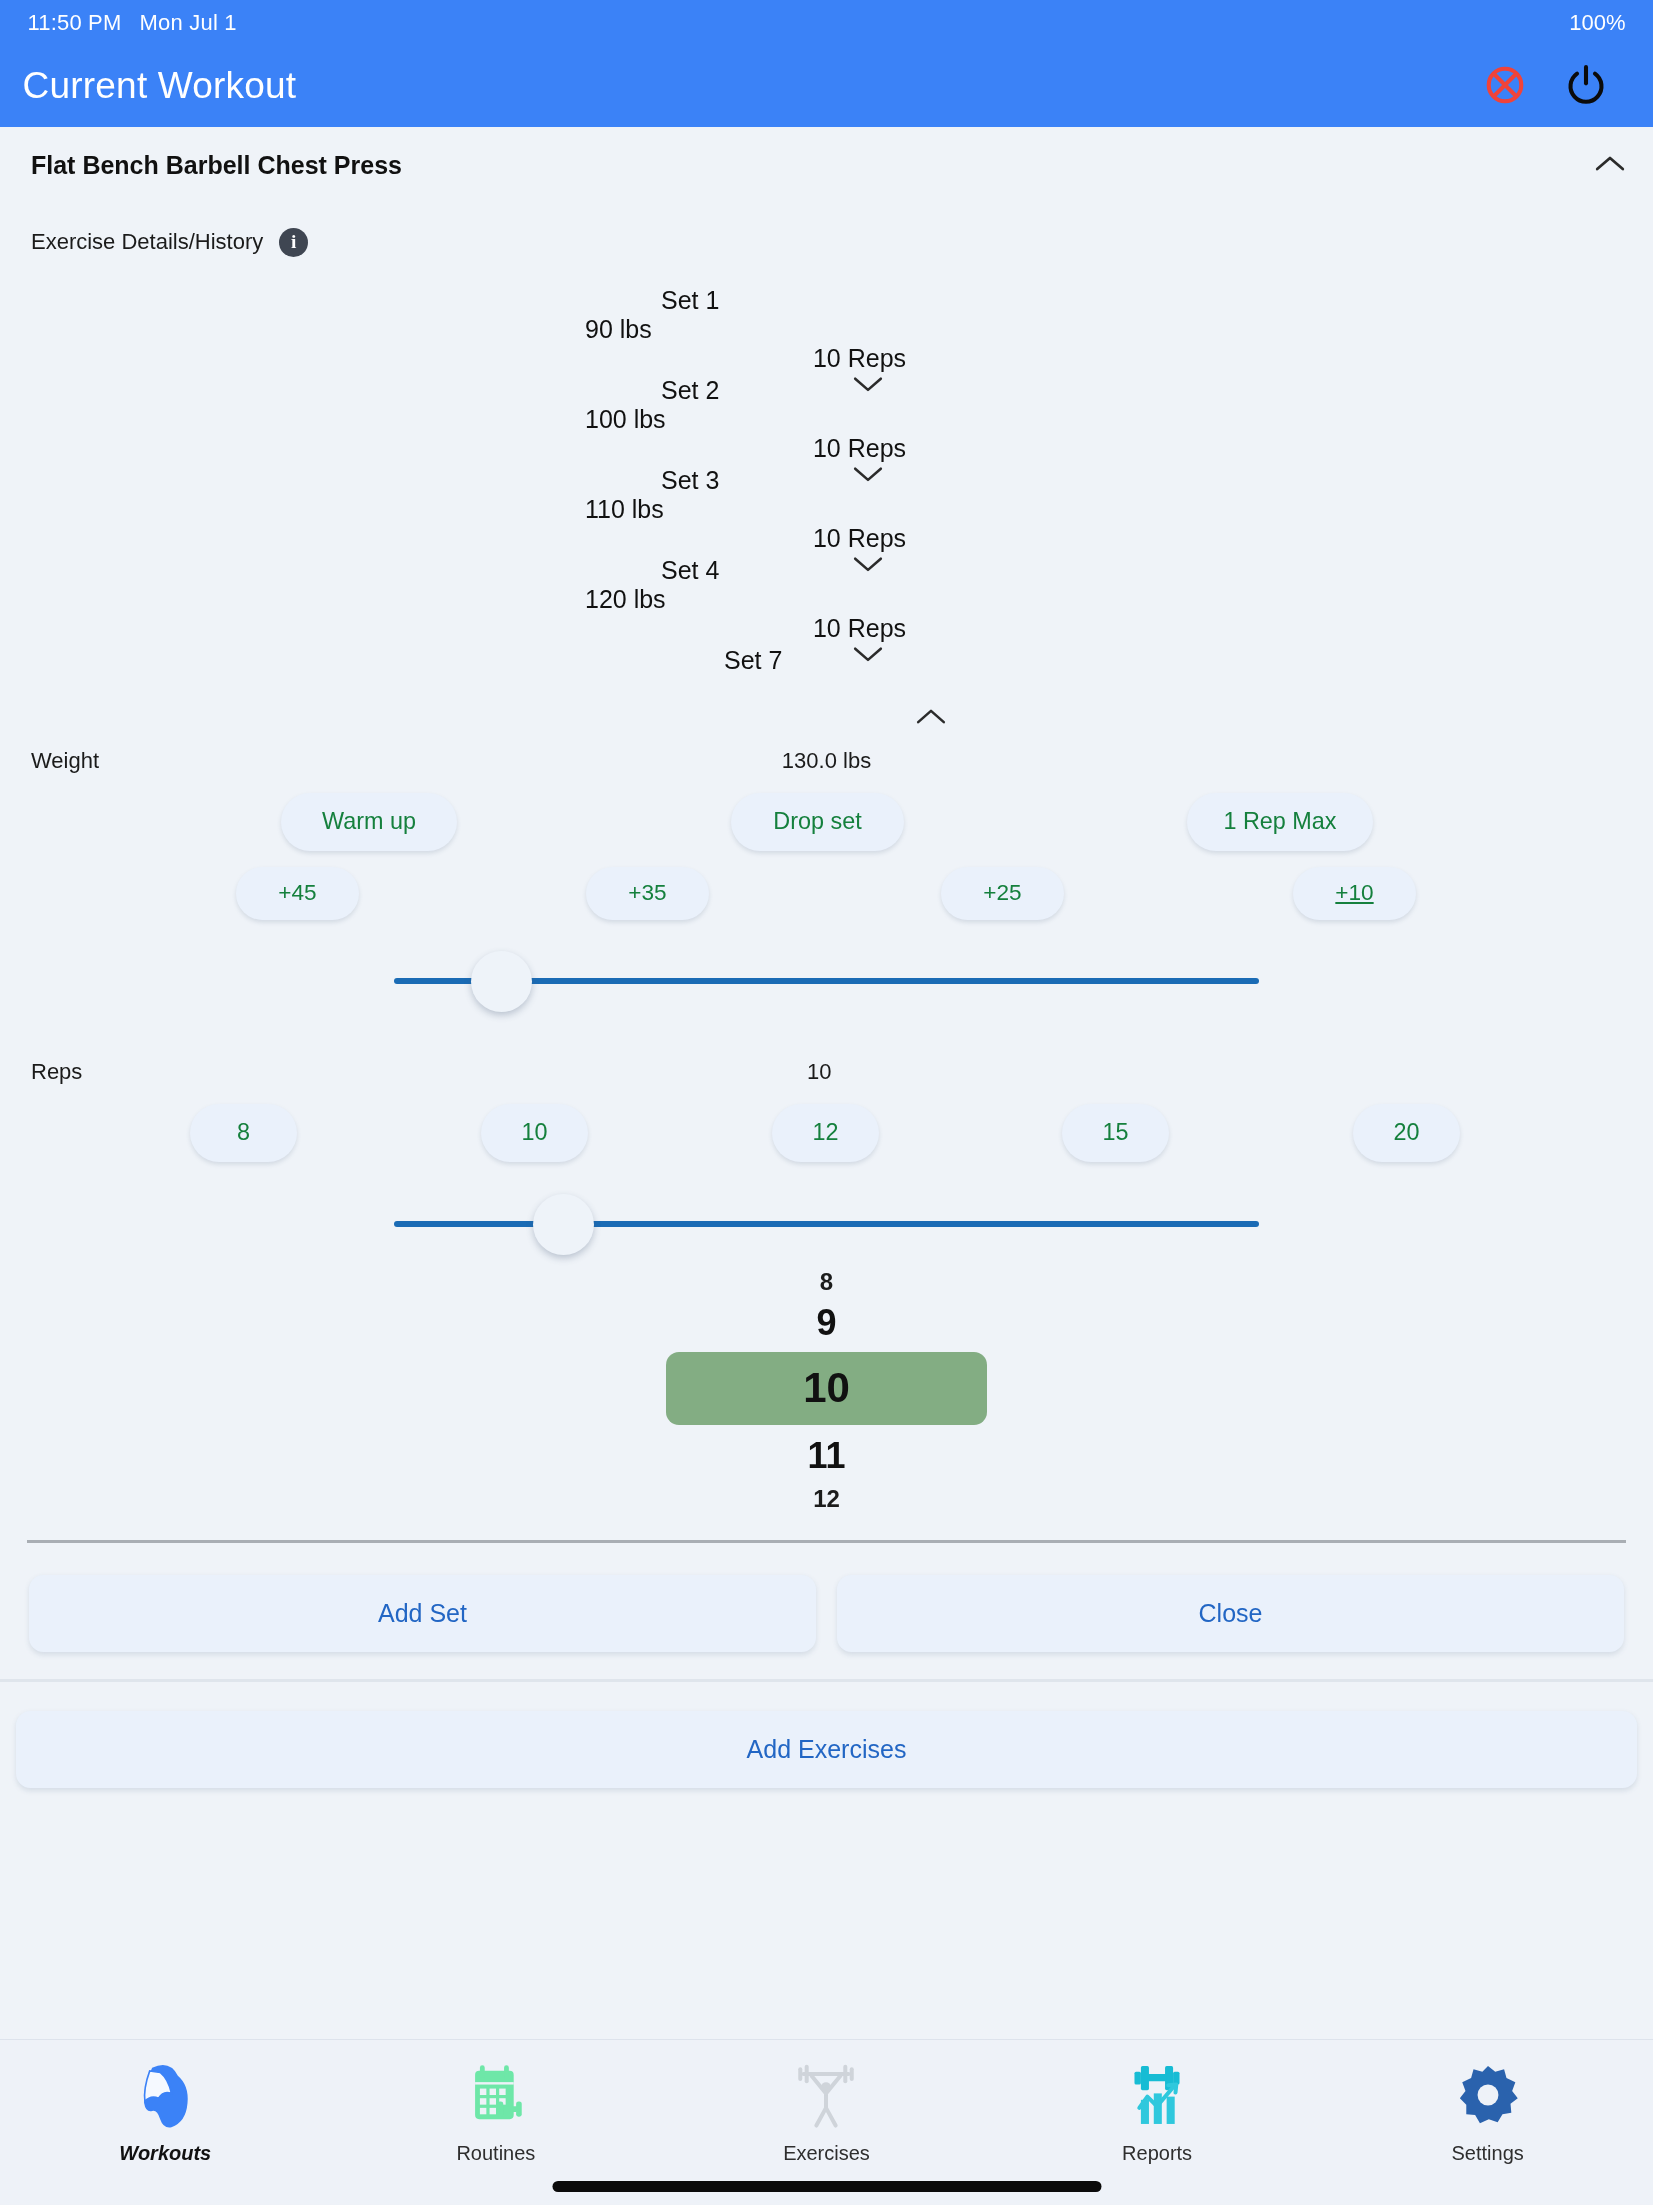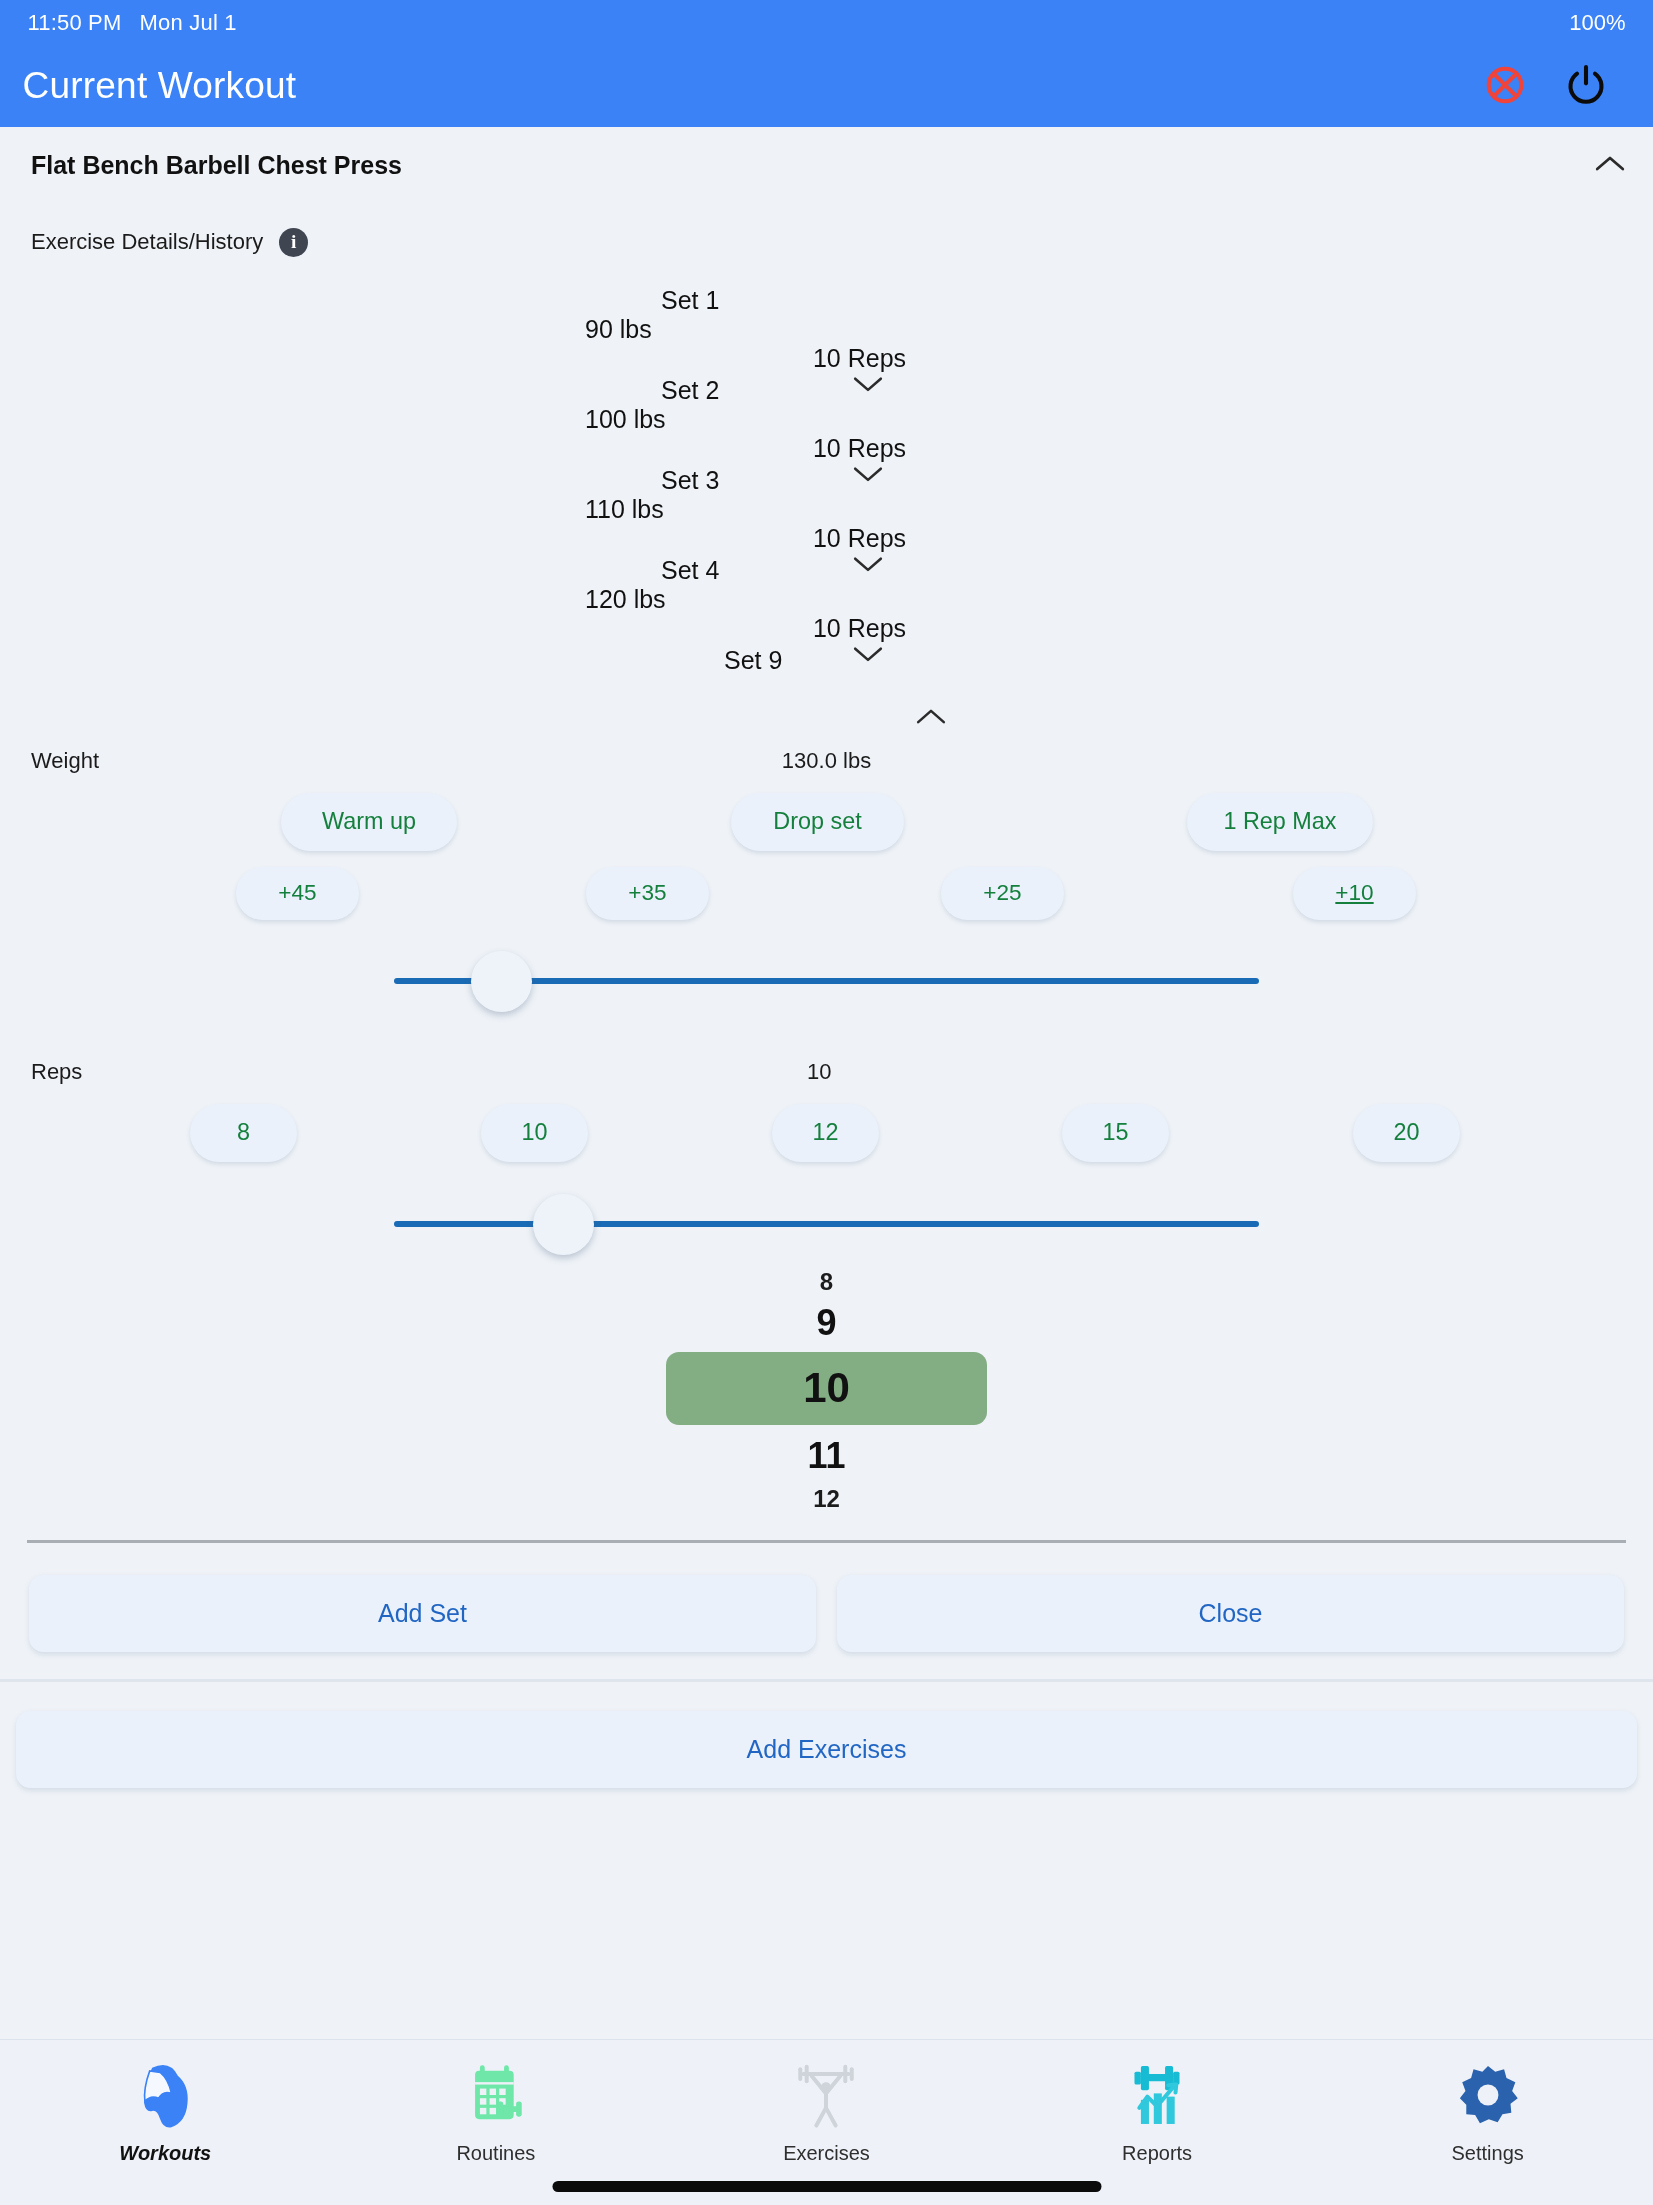--- a/index.html
+++ b/index.html
@@ -247,21 +247,21 @@
         <div class="set-weight">120 lbs</div>
         <div class="set-reps">10 Reps</div>
         <div class="set-chev">
           <svg width="32" height="21" viewBox="0 0 40 26">
               <path d="M4 7 L20 21 L36 7" stroke="#2b2b2b" stroke-width="3.2" fill="none" stroke-linecap="round" stroke-linejoin="round"></path>
             </svg>
         </div>
       </div>
 
       <div class="set-row set5-row">
-        <div class="set-name">Set 9</div>
+        <div class="set-name">Set 7</div>
         <div class="set-weight"></div>
         <div class="set-reps"></div>
         <div class="set-chev">
           <svg width="32" height="21" viewBox="0 0 40 26">
               <path d="M4 20 L20 6 L36 20" stroke="#2b2b2b" stroke-width="3.2" fill="none" stroke-linecap="round" stroke-linejoin="round"></path>
             </svg>
         </div>
       </div>
     </div>
 

